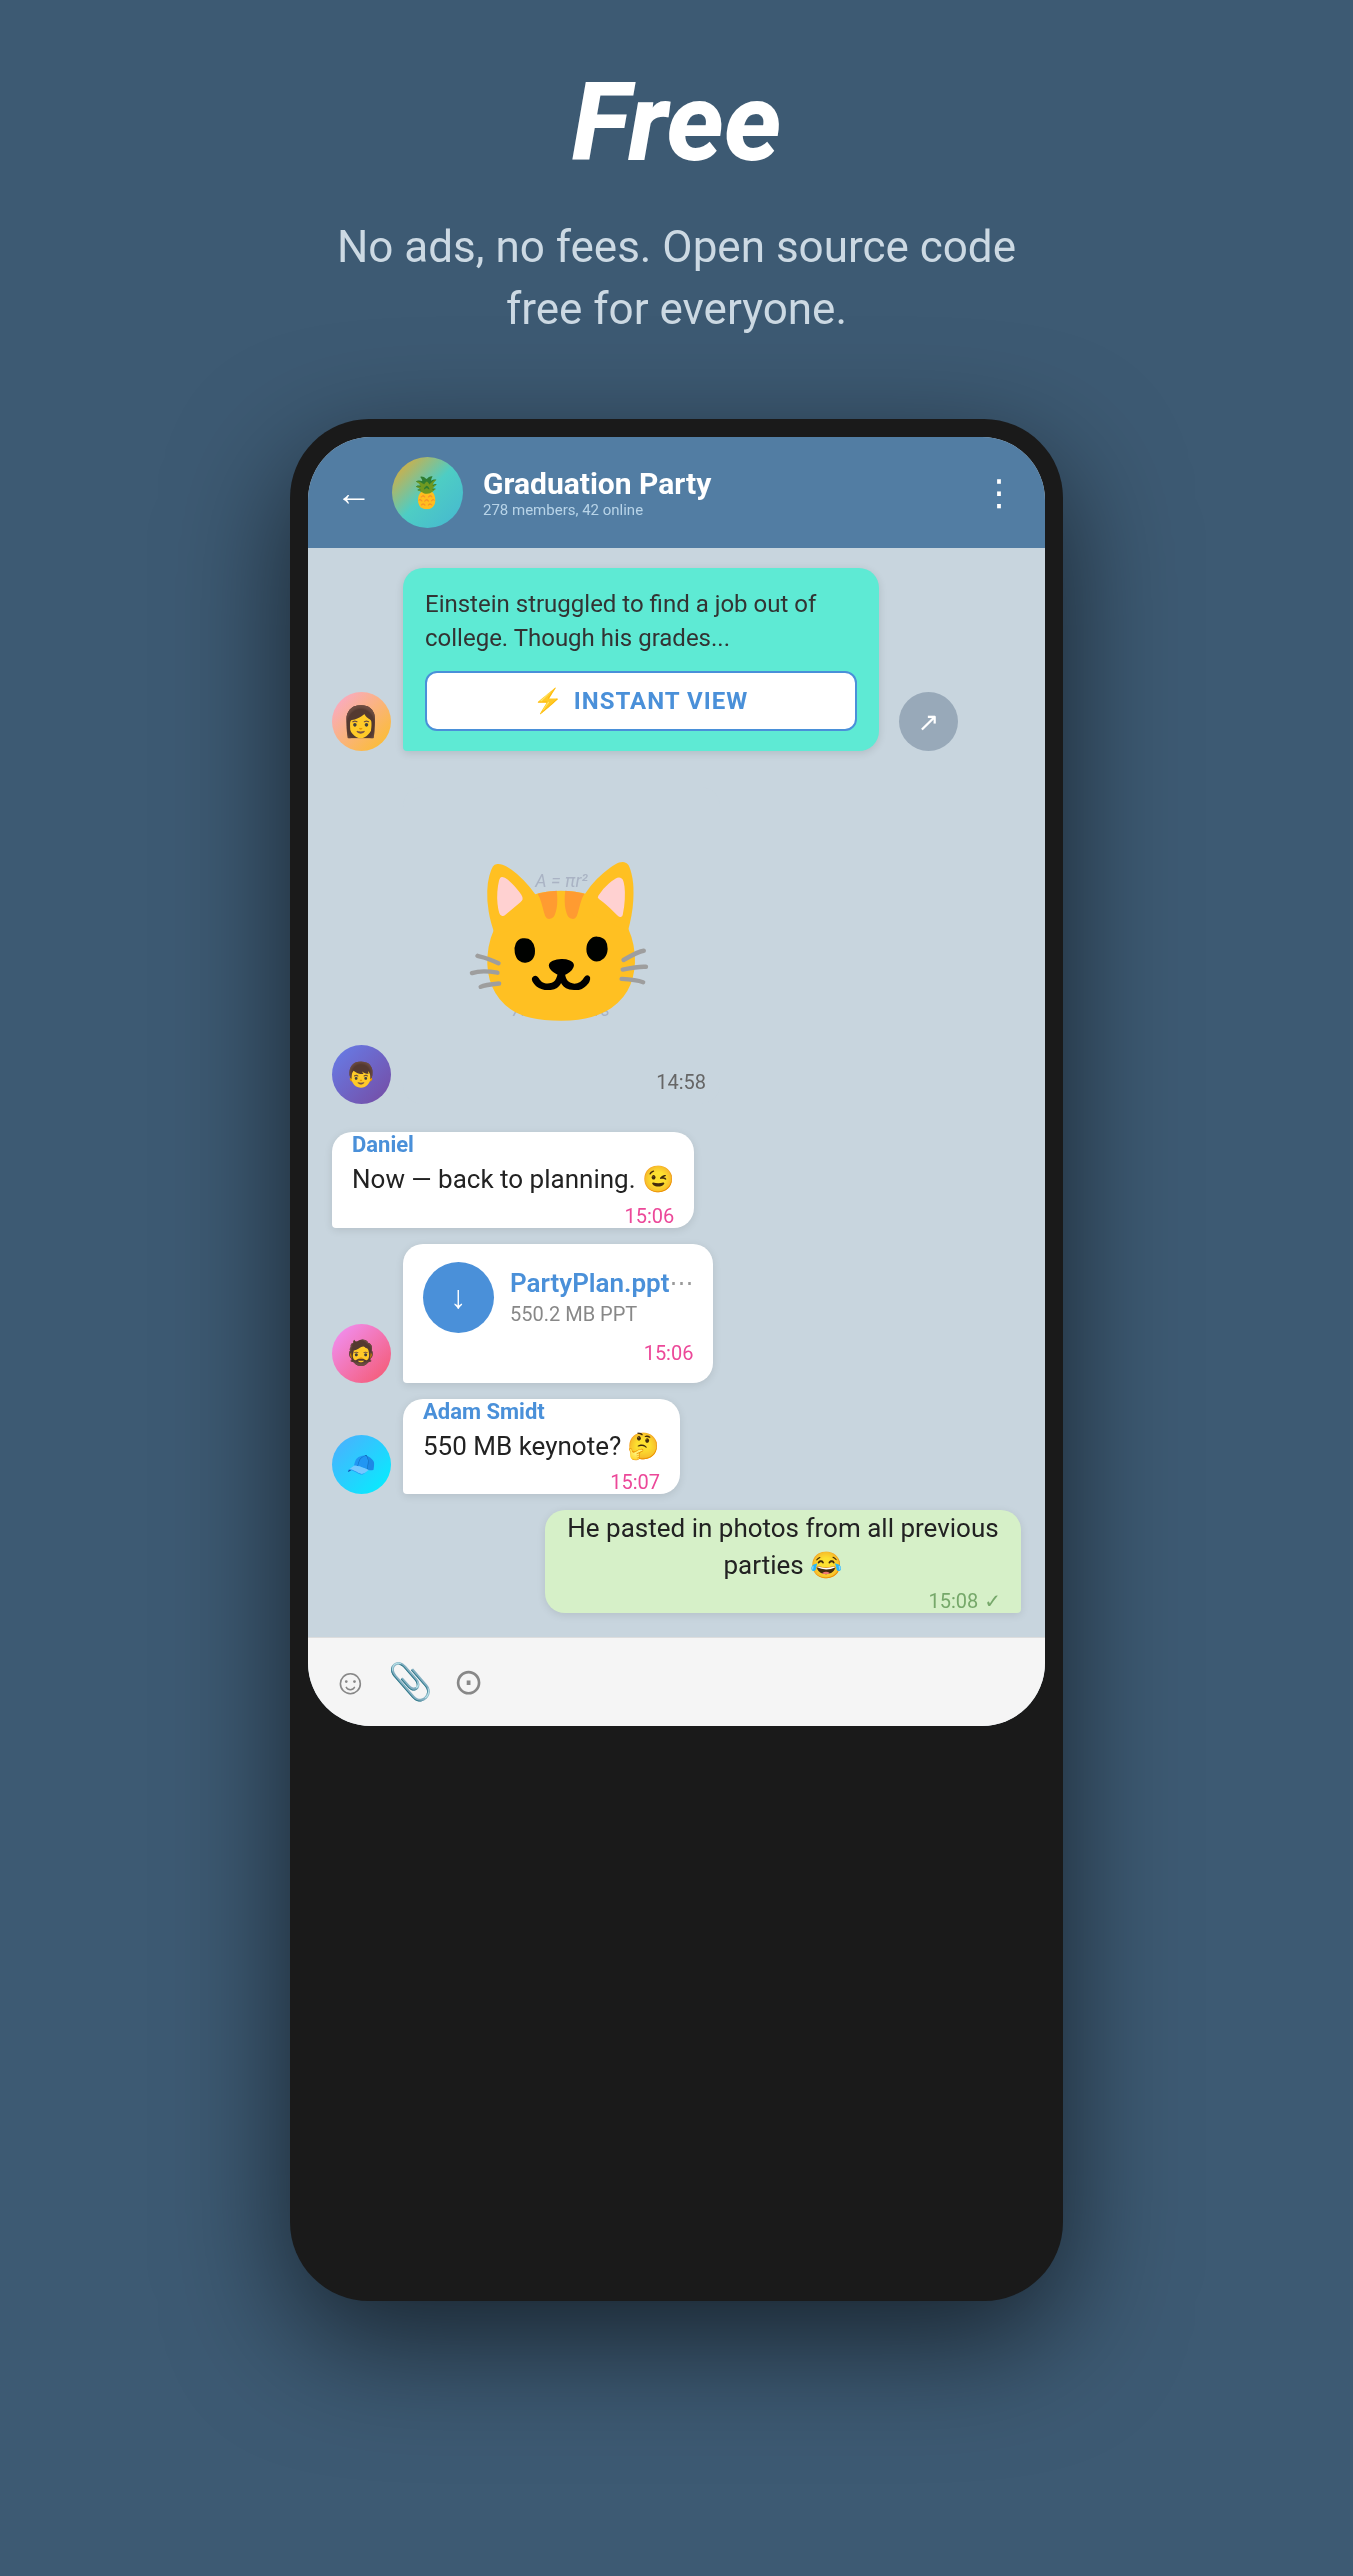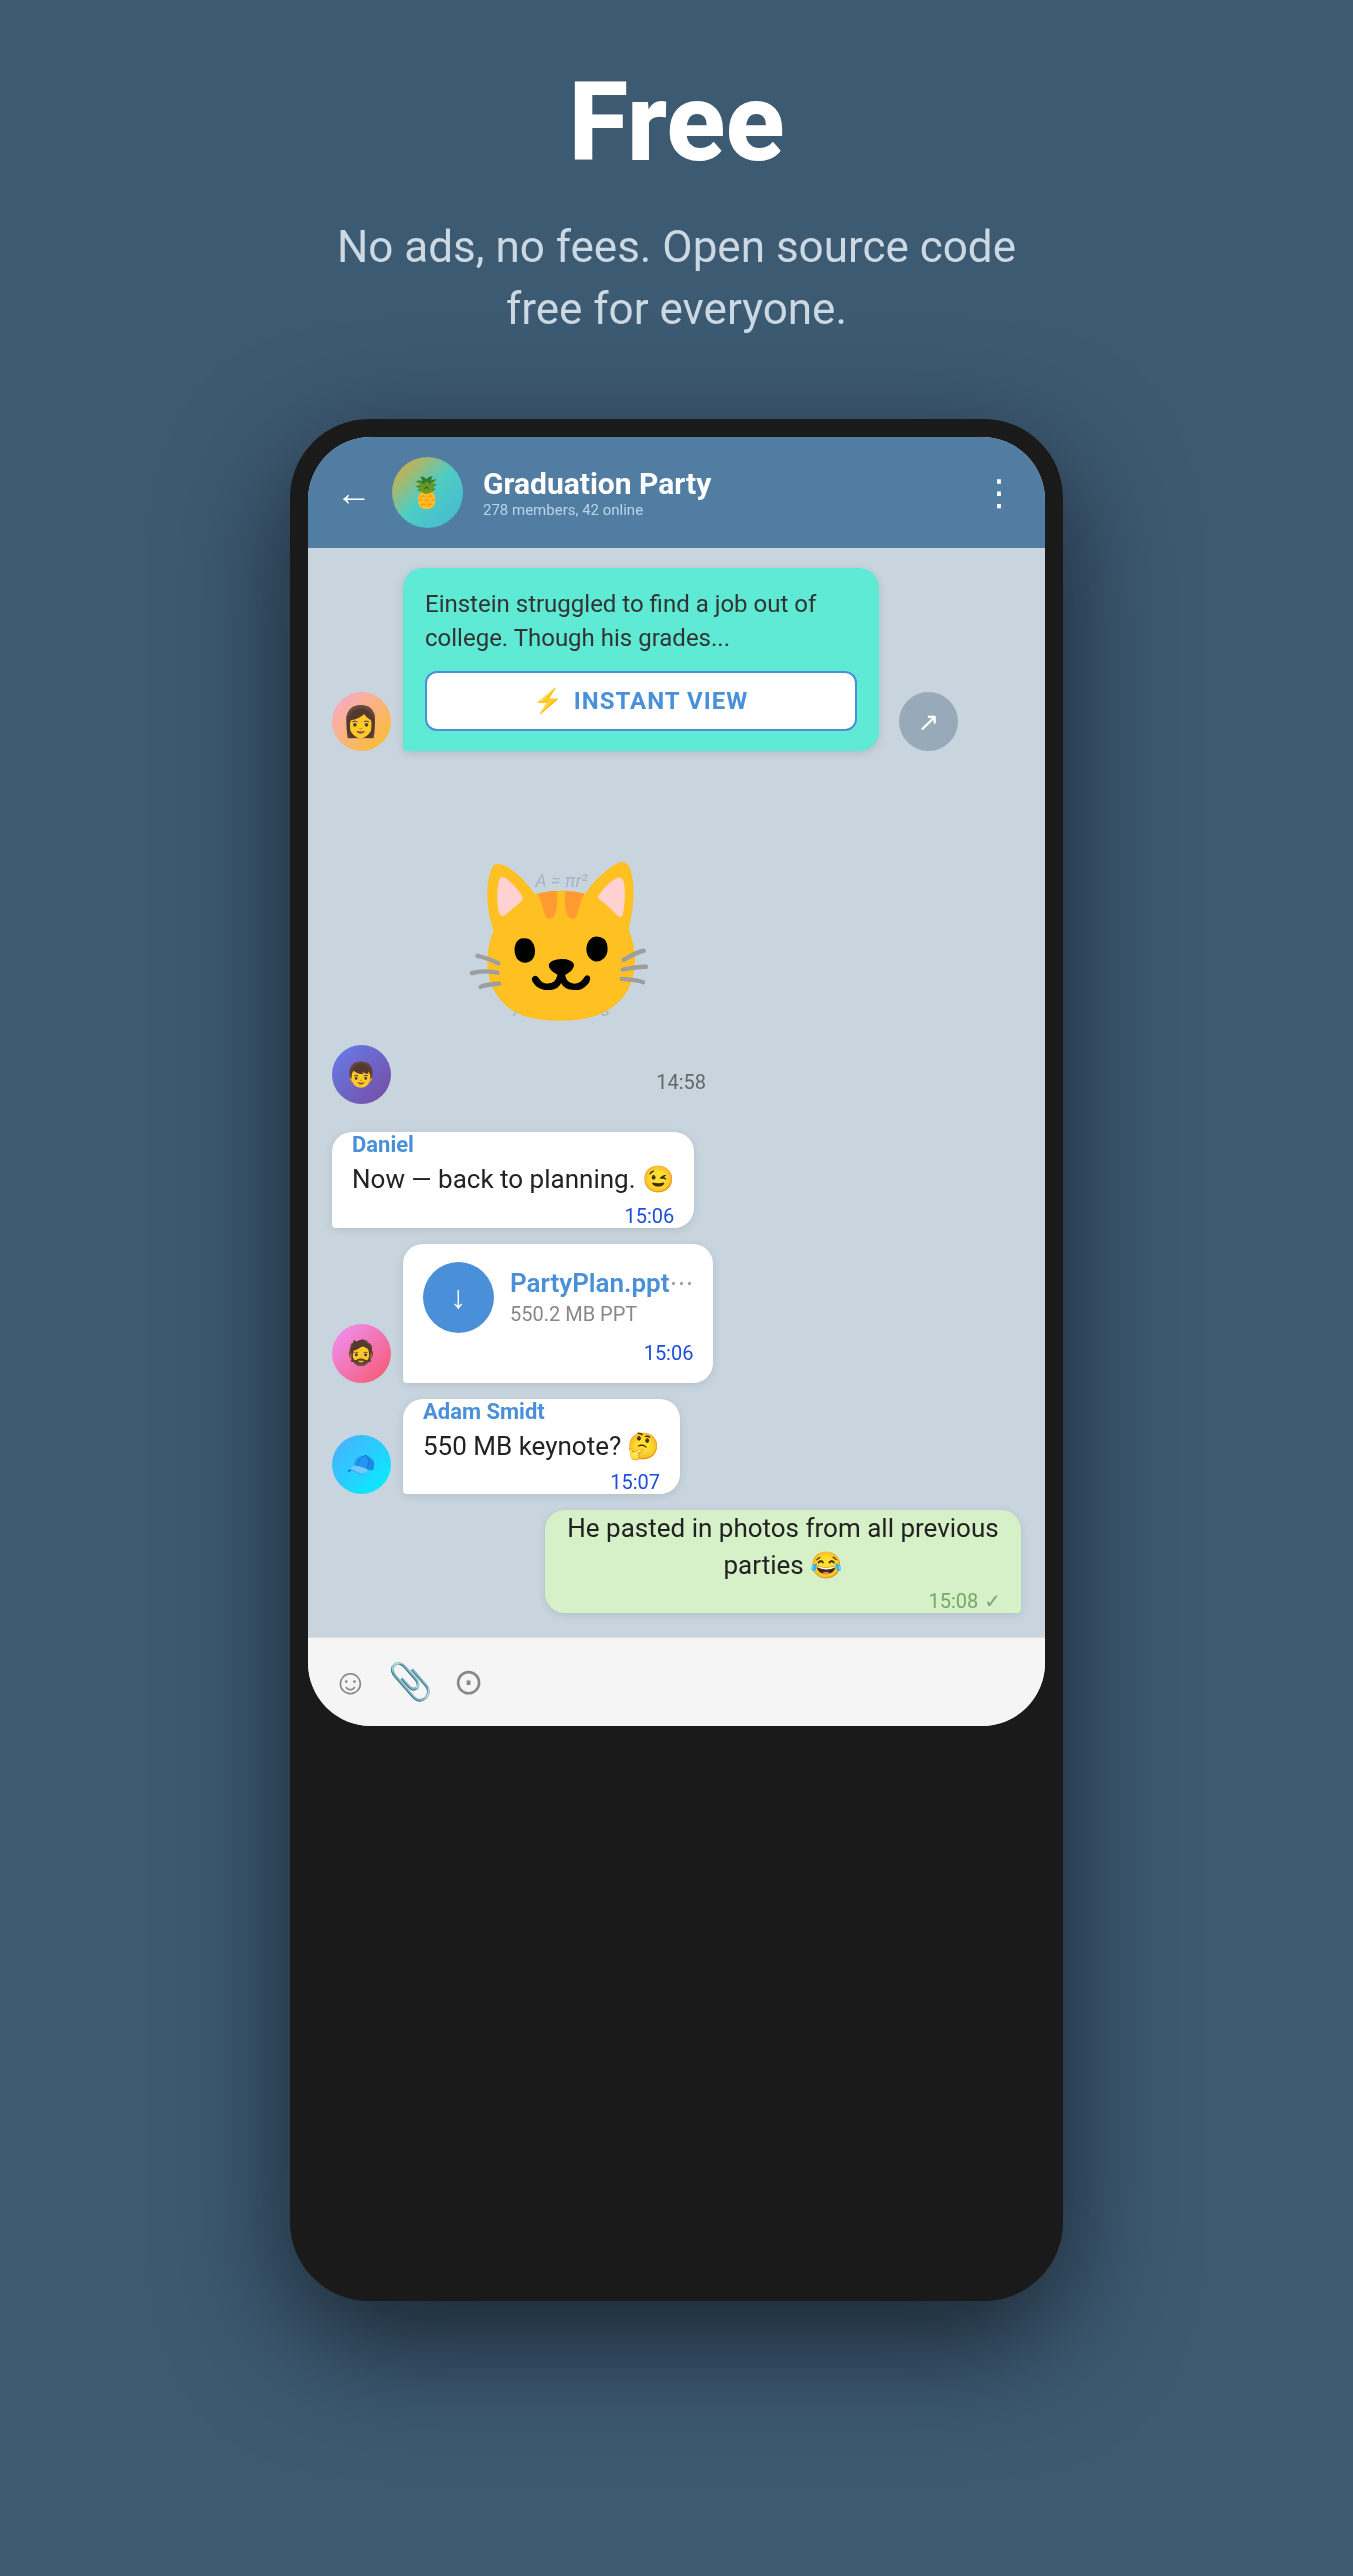--- a/index.html
+++ b/index.html
@@ -13,20 +13,21 @@
       align-items: center;
       padding-top: 59px;
     }
 
     .hero-title {
       color: #ffffff;
       font-size: 109px;
       font-weight: 800;
       text-align: center;
       margin-bottom: 30px;
+      font-style: italic;
     }
 
     .hero-subtitle {
       color: #ccd9e3;
       font-size: 44px;
       text-align: center;
       line-height: 1.4;
       max-width: 694px;
       margin-bottom: 79px;
     }
@@ -284,21 +285,21 @@
     .bubble-meta {
       display: flex;
       align-items: center;
       justify-content: flex-end;
       gap: 6px;
       margin-top: 6px;
     }
 
     .bubble-time {
       font-size: 20px;
-      color: #1d4ed8;
+      color: #ec4899;
     }
 
     .bubble-time.outgoing {
       color: #76a86a;
     }
 
     .check-icon {
       color: #76a86a;
       font-size: 20px;
     }

